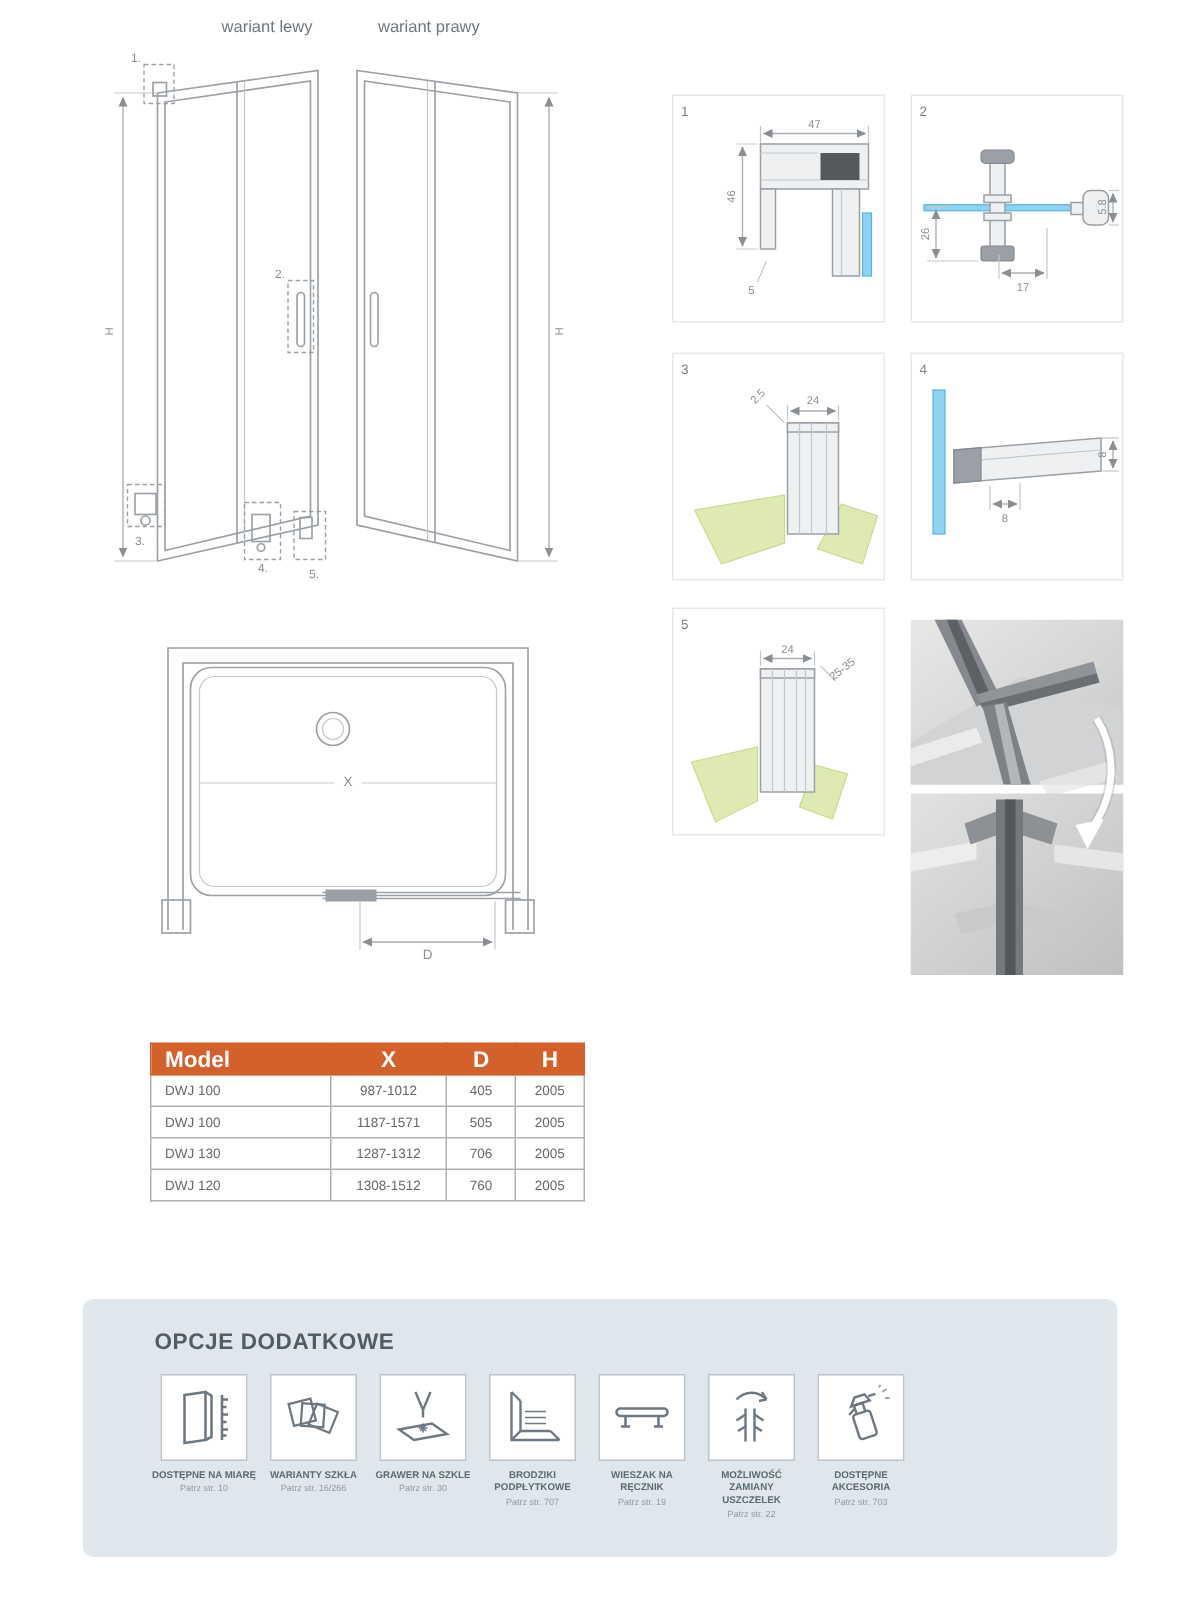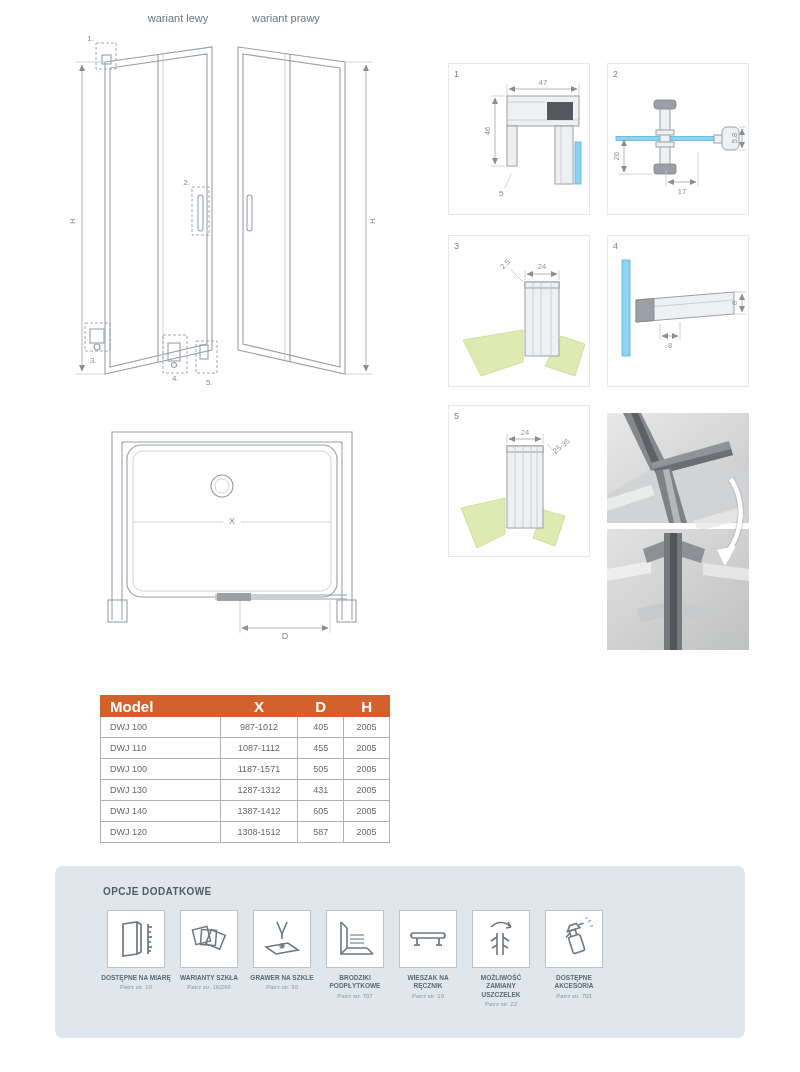--- a/index.html
+++ b/index.html
@@ -37,21 +37,21 @@
               font-size:9px;color:#64696d;}
   .spec-table th{background:#d2612c;color:#fff;font-weight:bold;height:18px;
                  text-align:center;border:1px solid #d2612c;font-size:15px;}
   .spec-table th:first-child{text-align:left;padding-left:9px;}
   .spec-table td{border:1px solid #aeb2b5;height:18px;text-align:center;background:#fff;}
   .spec-table td:first-child{text-align:left;padding-left:9px;}
 
   
   .options{position:absolute;left:55px;top:866px;width:690px;height:172px;
            background:#dfe7ec;border-radius:8px;box-sizing:border-box;}
-  .options h2{margin:20px 0 0 48px;font-size:10px;color:#4f5d66;letter-spacing:.4px;}
+  .options h2{margin:20px 0 0 48px;font-size:15px;color:#4f5d66;letter-spacing:.4px;}
   .opt-row{display:flex;gap:3px;margin:13px 0 0 46px;}
   .opt{width:70px;display:flex;flex-direction:column;align-items:center;}
   .opt-box{width:58px;height:58px;background:#fff;border:1px solid #b9c4cd;
            display:flex;align-items:center;justify-content:center;box-sizing:border-box;}
   .oicon{width:44px;height:44px;}
   .opt-label{margin-top:6px;font-size:6.5px;font-weight:bold;color:#5b6b75;
              text-align:center;text-transform:uppercase;line-height:1.3;}
   .opt-page{font-size:6px;color:#8d9aa3;margin-top:2px;text-align:center;line-height:1.3;}
 </style>
 </head>
@@ -302,47 +302,35 @@
       </tr>
     </thead>
     <tbody>
       <tr>
           <td>DWJ 100</td>
           <td>987-1012</td>
           <td>405</td>
           <td>2005</td>
         </tr>
       <tr>
-          <td>DWJ 110</td>
-          <td>1087-1112</td>
-          <td>455</td>
-          <td>2005</td>
-        </tr>
-      <tr>
           <td>DWJ 100</td>
           <td>1187-1571</td>
           <td>505</td>
           <td>2005</td>
         </tr>
       <tr>
           <td>DWJ 130</td>
           <td>1287-1312</td>
-          <td>431</td>
-          <td>2005</td>
-        </tr>
-      <tr>
-          <td>DWJ 140</td>
-          <td>1387-1412</td>
-          <td>605</td>
+          <td>706</td>
           <td>2005</td>
         </tr>
       <tr>
           <td>DWJ 120</td>
           <td>1308-1512</td>
-          <td>587</td>
+          <td>760</td>
           <td>2005</td>
         </tr>
     </tbody>
   </table>
 
   <section class="options">
     <h2>OPCJE DODATKOWE</h2>
     <div class="opt-row">
 
       <div class="opt">

